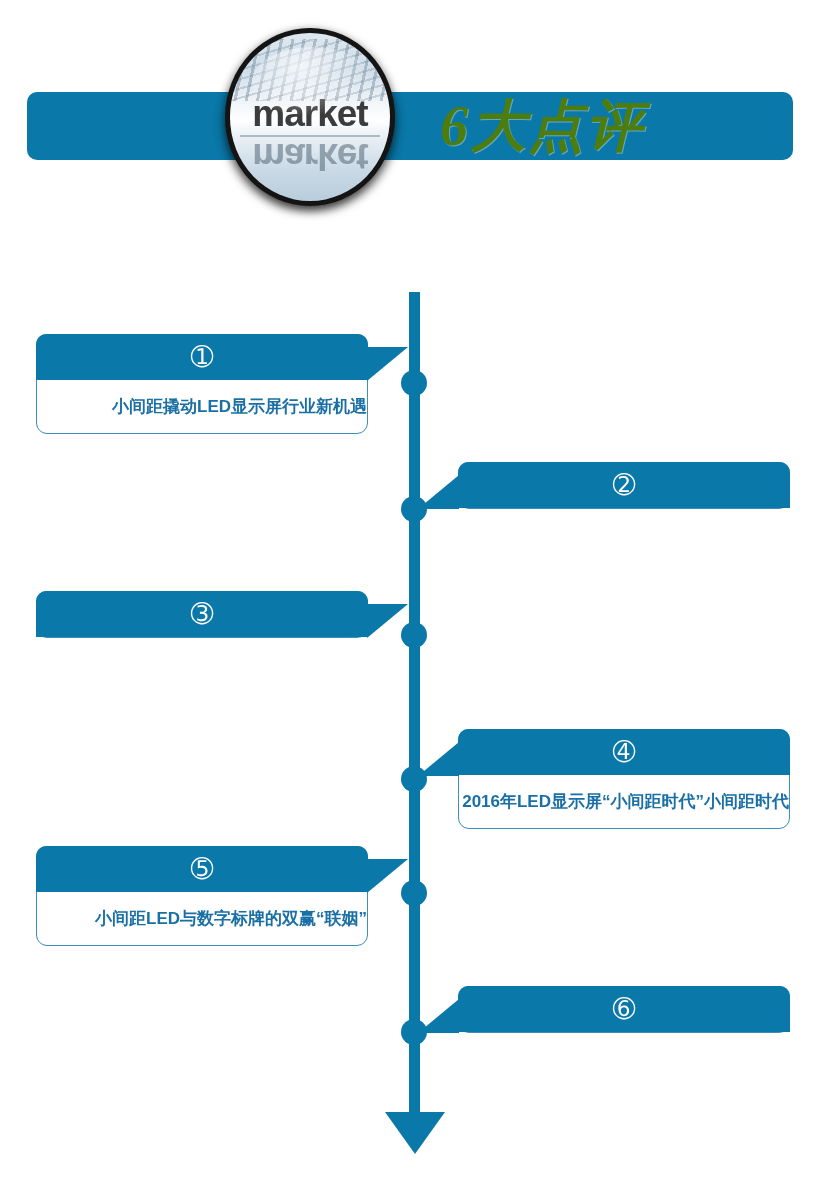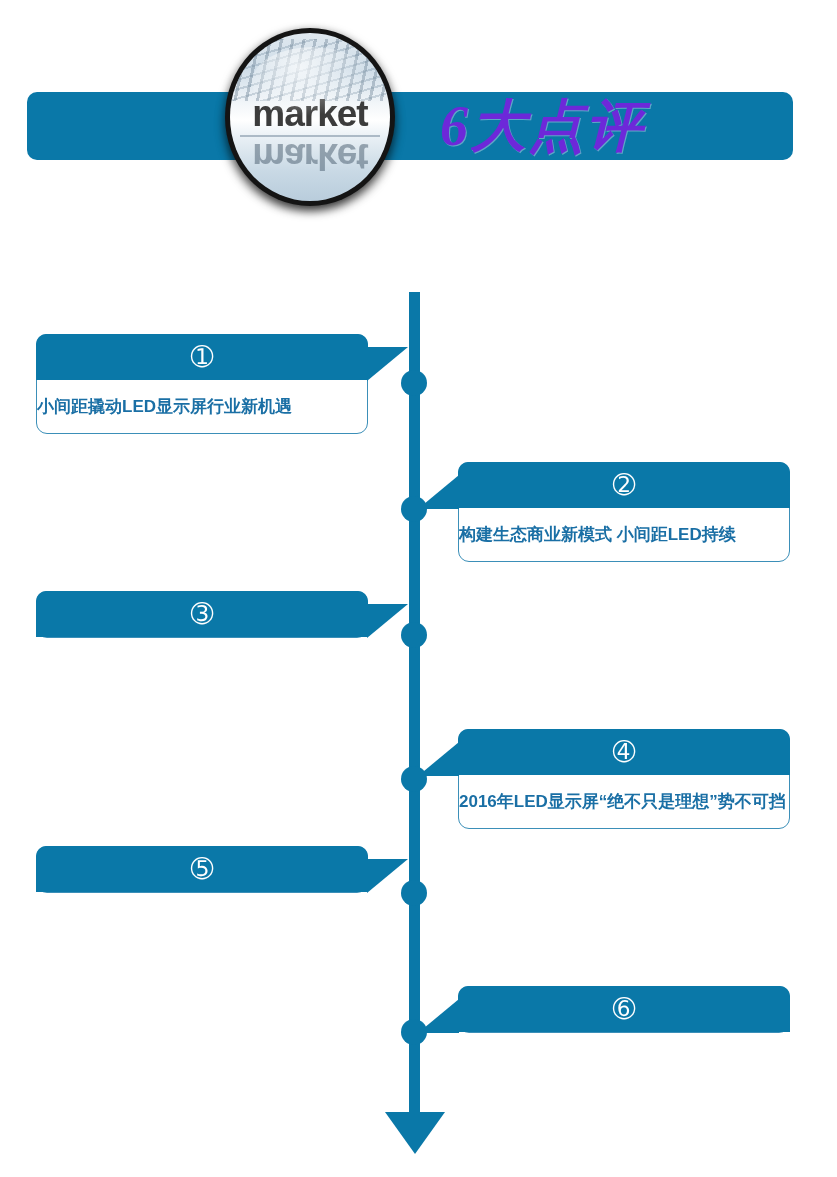--- a/index.html
+++ b/index.html
@@ -27,21 +27,21 @@
     height: 68px;
     background: #0a78a8;
     border-radius: 10px;
   }
   #header-title {
     position: absolute;
     left: 440px;
     top: 88px;
     width: 260px;
     height: 76px;
-    color: #6d28d9;
+    color: #4d7c0f;
     font-family: "Liberation Serif", "DejaVu Serif", serif;
     font-size: 56px;
     font-weight: bold;
     font-style: italic;
     letter-spacing: 2px;
     line-height: 76px;
     white-space: nowrap;
     text-shadow: 1px 1px 0 rgba(255,255,255,0.35);
   }
 
@@ -199,21 +199,21 @@
     height: 46px;
     line-height: 46px;
     text-align: center;
     color: #ffffff;
     font-size: 27px;
     font-family: "DejaVu Sans", sans-serif;
   }
   .card-body {
     height: 53px;
     line-height: 53px;
-    text-align: left;
+    text-align: right;
     color: #1a6fa5;
     font-size: 17px;
     font-weight: bold;
     white-space: nowrap;
     overflow: hidden;
   }
   
   .card-tail {
     position: absolute;
     width: 0;
@@ -269,43 +269,43 @@
     </div>
     <div class="card-tail"></div>
     <div class="card-body">小间距撬动LED显示屏行业新机遇</div>
   </div>
 
   <div class="card right" style="left:458px; top:462px; width:332px;">
     <div class="card-header">
       <div class="card-number">➁</div>
     </div>
     <div class="card-tail"></div>
-    <div class="card-body">构建生态商业新模式 小间距LED持续</div>
   </div>
 
   <div class="card left" style="left:36px; top:591px; width:332px;">
     <div class="card-header">
       <div class="card-number">➂</div>
     </div>
     <div class="card-tail"></div>
   </div>
 
   <div class="card right" style="left:458px; top:729px; width:332px;">
     <div class="card-header">
       <div class="card-number">➃</div>
     </div>
     <div class="card-tail"></div>
-    <div class="card-body">2016年LED显示屏“绝不只是理想”势不可挡</div>
+    <div class="card-body">2016年LED显示屏“小间距时代”小间距时代</div>
   </div>
 
   <div class="card left" style="left:36px; top:846px; width:332px;">
     <div class="card-header">
       <div class="card-number">➄</div>
     </div>
     <div class="card-tail"></div>
+    <div class="card-body">小间距LED与数字标牌的双赢“联姻”</div>
   </div>
 
   <div class="card right" style="left:458px; top:986px; width:332px;">
     <div class="card-header">
       <div class="card-number">➅</div>
     </div>
     <div class="card-tail"></div>
   </div>
 
 </div>

